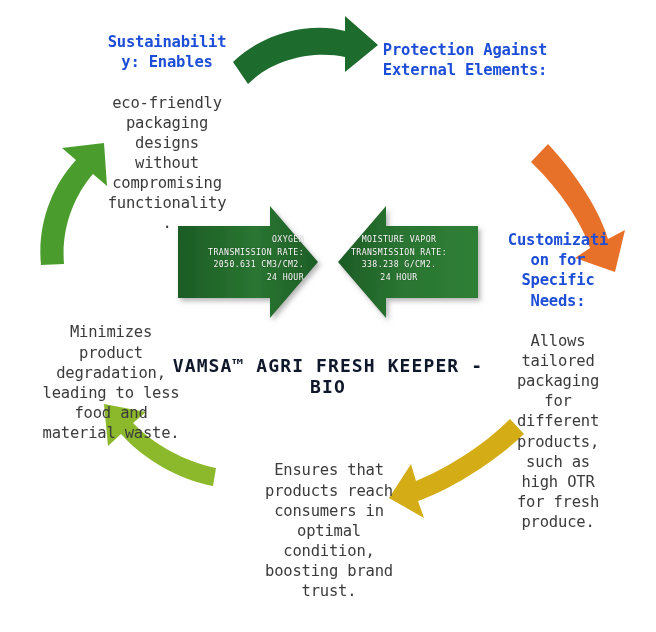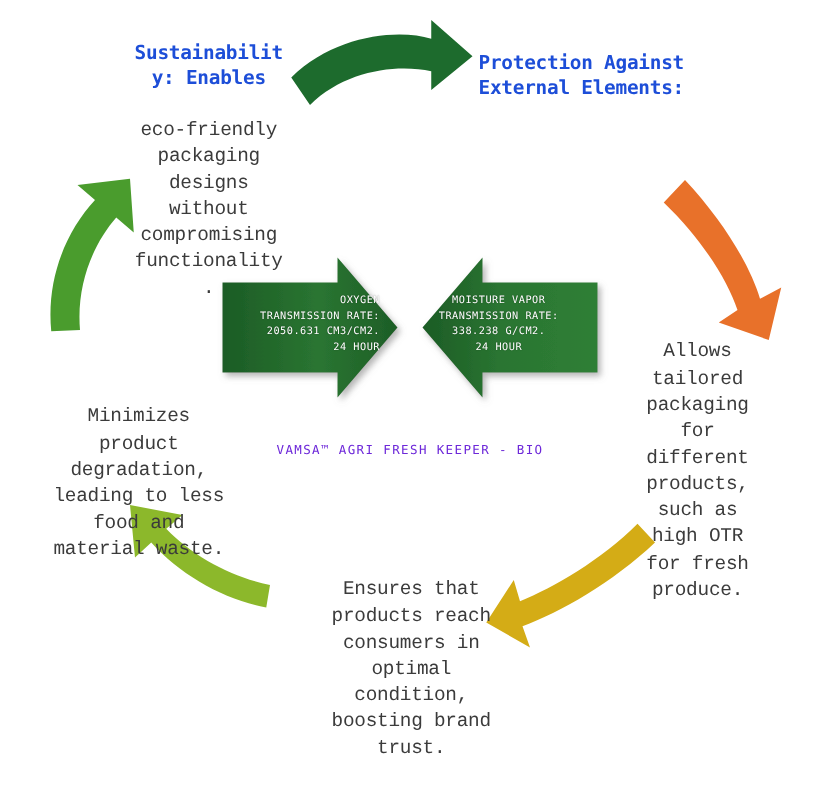--- a/index.html
+++ b/index.html
@@ -31,21 +31,20 @@
     color: #3b3b3b;
     white-space: pre-line;
     letter-spacing: -0.2px;
   }
   .tblock .hdr {
     font-weight: bold;
     color: #1d4ed8;
   }
   .tblock .bdy {
     font-weight: normal;
-    font-family: Liberation Mono, monospace;
   }
 
   #block-sustainability { left: 78px;  top: 12px;  width: 178px; }
   #block-protection     { left: 362px; top: 20px;  width: 206px; }
   #block-customization  { left: 482px; top: 210px; width: 152px; }
   #block-satisfaction   { left: 236px; top: 400px; width: 186px; }
   #block-reduction      { left: 18px;  top: 262px; width: 186px; }
 
   
   .arrow-label {
@@ -62,24 +61,25 @@
   }
   #label-otr { left: 178px; top: 233px; width: 126px; text-align: right; }
   #label-mvtr { left: 336px; top: 233px; width: 126px; }
 
   #brand-caption {
     position: absolute;
     left: 168px;
     top: 355px;
     width: 320px;
     text-align: center;
-    font-size: 10px;
+    font-size: 18px;
     letter-spacing: 1.1px;
-    color: #6d28d9;
+    color: #0f172a;
     font-family: "DejaVu Sans Mono", "Liberation Mono", monospace;
+    font-weight: bold;
   }
 </style>
 </head>
 <body>
 
 <svg id="canvas" viewBox="0 0 656 632" xmlns="http://www.w3.org/2000/svg">
 
   <defs>
     <linearGradient id="gradOxy" x1="0" y1="0" x2="1" y2="0">
       <stop offset="0%" stop-color="#1c5c26"></stop>
@@ -185,21 +185,24 @@
 functionality
 .</span>
 </div>
 
 <div class="tblock" id="block-protection">
   <span class="hdr">Protection Against
 External Elements:</span><br>
 </div>
 
 <div class="tblock" id="block-customization">
-  <br>
+  <span class="hdr">Customizati
+on for
+Specific
+Needs:</span><br>
   <span class="bdy">Allows
 tailored
 packaging
 for
 different
 products,
 such as
 high OTR
 for fresh
 produce.</span>

